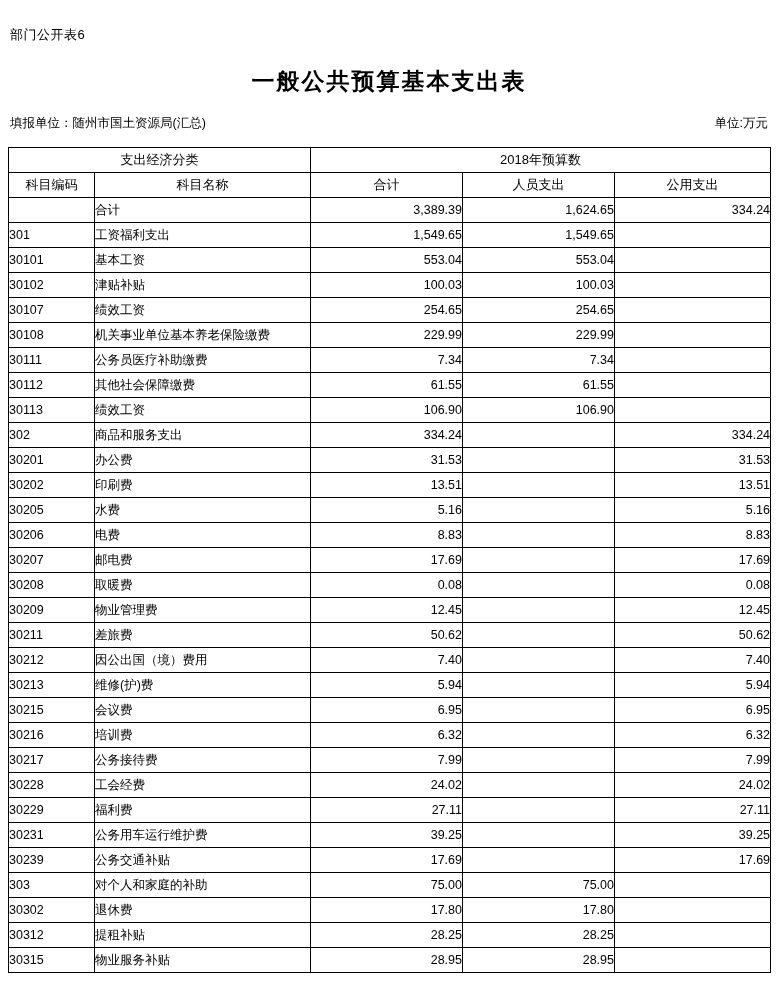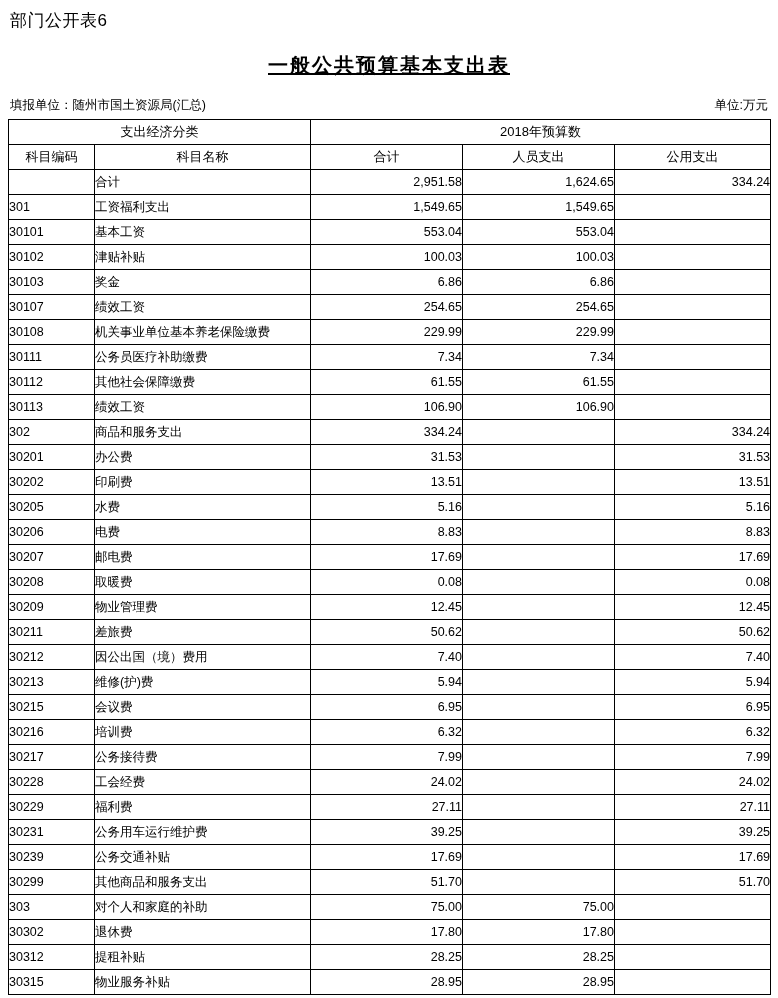--- a/index.html
+++ b/index.html
@@ -13,39 +13,38 @@
     font-family: "Liberation Sans", sans-serif;
     color: #000000;
     -webkit-font-smoothing: antialiased;
   }
   .page {
     width: 778px;
     box-sizing: border-box;
     padding: 10px 8px 0 8px;
   }
   .form-code {
-    font-size: 17px;
+    font-size: 13px;
     line-height: 18px;
-    margin: 2px 0 0 2px;
+    margin: 16px 0 0 2px;
     letter-spacing: 0.5px;
   }
   .doc-title {
     text-align: center;
-    font-size: 20px;
+    font-size: 23px;
     font-weight: bold;
     letter-spacing: 2px;
     margin: 22px 0 18px 0;
-    text-decoration: underline;
   }
   .meta-row {
     display: flex;
     justify-content: space-between;
     align-items: flex-end;
     font-size: 12.5px;
-    margin: 0 2px 5px 2px;
+    margin: 0 2px 15px 2px;
   }
   .meta-left {
     white-space: nowrap;
   }
   .meta-right {
     white-space: nowrap;
   }
   table.budget {
     width: 762px;
     border-collapse: collapse;
@@ -121,21 +120,21 @@
         <th class="hdr">科目名称</th>
         <th class="hdr">合计</th>
         <th class="hdr">人员支出</th>
         <th class="hdr">公用支出</th>
       </tr>
     </thead>
     <tbody id="table-body">
         <tr>
           <td class="code"></td>
           <td class="name lvl0">合计</td>
-          <td class="num">2,951.58</td>
+          <td class="num">3,389.39</td>
           <td class="num">1,624.65</td>
           <td class="num">334.24</td>
         </tr>
         <tr>
           <td class="code">301</td>
           <td class="name lvl1">工资福利支出</td>
           <td class="num">1,549.65</td>
           <td class="num">1,549.65</td>
           <td class="num"></td>
         </tr>
@@ -147,27 +146,20 @@
           <td class="num"></td>
         </tr>
         <tr>
           <td class="code">30102</td>
           <td class="name lvl2">津贴补贴</td>
           <td class="num">100.03</td>
           <td class="num">100.03</td>
           <td class="num"></td>
         </tr>
         <tr>
-          <td class="code">30103</td>
-          <td class="name lvl2">奖金</td>
-          <td class="num">6.86</td>
-          <td class="num">6.86</td>
-          <td class="num"></td>
-        </tr>
-        <tr>
           <td class="code">30107</td>
           <td class="name lvl2">绩效工资</td>
           <td class="num">254.65</td>
           <td class="num">254.65</td>
           <td class="num"></td>
         </tr>
         <tr>
           <td class="code">30108</td>
           <td class="name lvl2">机关事业单位基本养老保险缴费</td>
           <td class="num">229.99</td>
@@ -315,27 +307,20 @@
           <td class="num">39.25</td>
         </tr>
         <tr>
           <td class="code">30239</td>
           <td class="name lvl2">公务交通补贴</td>
           <td class="num">17.69</td>
           <td class="num"></td>
           <td class="num">17.69</td>
         </tr>
         <tr>
-          <td class="code">30299</td>
-          <td class="name lvl2">其他商品和服务支出</td>
-          <td class="num">51.70</td>
-          <td class="num"></td>
-          <td class="num">51.70</td>
-        </tr>
-        <tr>
           <td class="code">303</td>
           <td class="name lvl1">对个人和家庭的补助</td>
           <td class="num">75.00</td>
           <td class="num">75.00</td>
           <td class="num"></td>
         </tr>
         <tr>
           <td class="code">30302</td>
           <td class="name lvl2">退休费</td>
           <td class="num">17.80</td>

